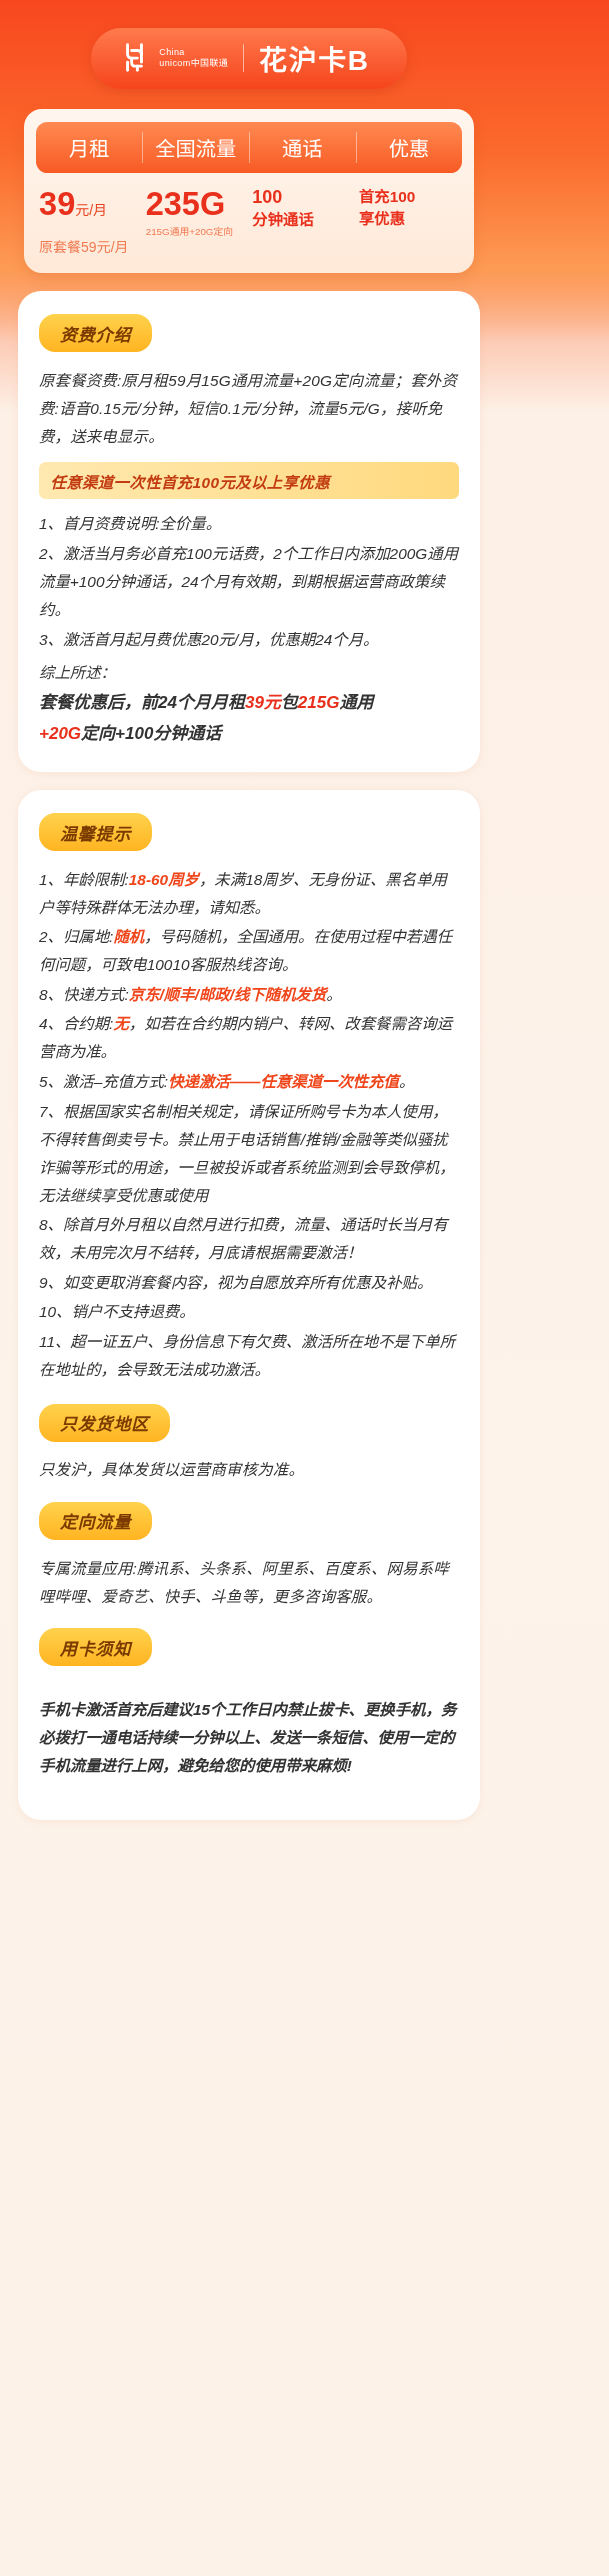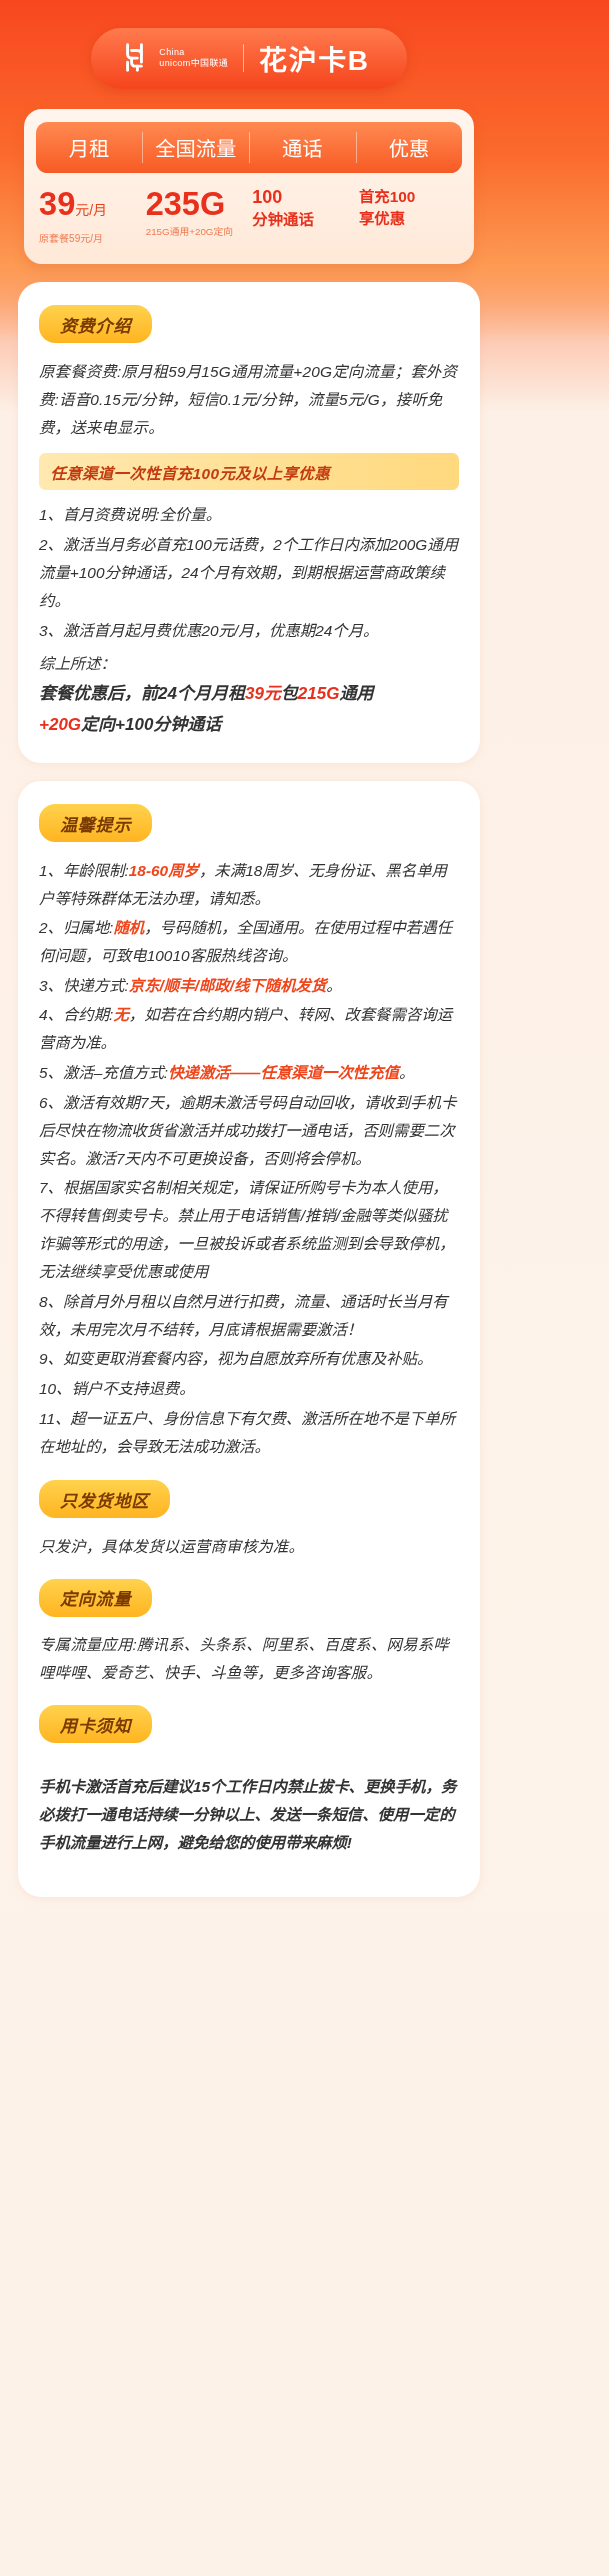--- a/index.html
+++ b/index.html
@@ -102,23 +102,23 @@
     padding: 0 3.3px;
   }
   .big-price {
     color: #e8301c;
     font-weight: bold;
     font-size: 32.5px;
     line-height: 36px;
   }
   .big-price .unit { font-size: 14px; font-weight: normal; color:#e8431f; }
   .sub-note {
-    margin-top: 4px;
+    margin-top: 13px;
     color: #f07a52;
-    font-size: 10px;
+    font-size: 14px;
     line-height: 13px;
   }
   .big-flow {
     color: #e8301c;
     font-weight: bold;
     font-size: 32.5px;
     line-height: 36px;
   }
   .flow-note {
     margin-top: 3.3px;
@@ -297,29 +297,28 @@
     <div class="block">
       <div class="tag">温馨提示</div>
       <ol class="list">
         <li>
           <span>1、年龄限制:</span><span class="hl">18-60周岁</span><span>，未满18周岁、无身份证、黑名单用户等特殊群体无法办理，请知悉。</span>
         </li>
         <li>
           <span>2、归属地:</span><span class="hl">随机</span><span>，号码随机，全国通用。在使用过程中若遇任何问题，可致电10010客服热线咨询。</span>
         </li>
         <li>
-          <span>3、快递方式:</span><span class="hl">京东/顺丰/邮政/线下随机发货</span><span>。</span>
+          <span>8、快递方式:</span><span class="hl">京东/顺丰/邮政/线下随机发货</span><span>。</span>
         </li>
         <li>
           <span>4、合约期:</span><span class="hl">无</span><span>，如若在合约期内销户、转网、改套餐需咨询运营商为准。</span>
         </li>
         <li>
           <span>5、激活–充值方式:</span><span class="hl">快递激活——任意渠道一次性充值</span><span>。</span>
         </li>
-        <li>6、激活有效期7天，逾期未激活号码自动回收，请收到手机卡后尽快在物流收货省激活并成功拨打一通电话，否则需要二次实名。激活7天内不可更换设备，否则将会停机。</li>
         <li>7、根据国家实名制相关规定，请保证所购号卡为本人使用，不得转售倒卖号卡。禁止用于电话销售/推销/金融等类似骚扰诈骗等形式的用途，一旦被投诉或者系统监测到会导致停机，无法继续享受优惠或使用</li>
         <li>8、除首月外月租以自然月进行扣费，流量、通话时长当月有效，未用完次月不结转，月底请根据需要激活！</li>
         <li>9、如变更取消套餐内容，视为自愿放弃所有优惠及补贴。</li>
         <li>10、销户不支持退费。</li>
         <li>11、超一证五户、身份信息下有欠费、激活所在地不是下单所在地址的，会导致无法成功激活。</li>
       </ol>
 
       <div class="sep"></div>
       <div class="tag" style="margin-top:14.6px;">只发货地区</div>
       <p class="para">只发沪，具体发货以运营商审核为准。</p>

